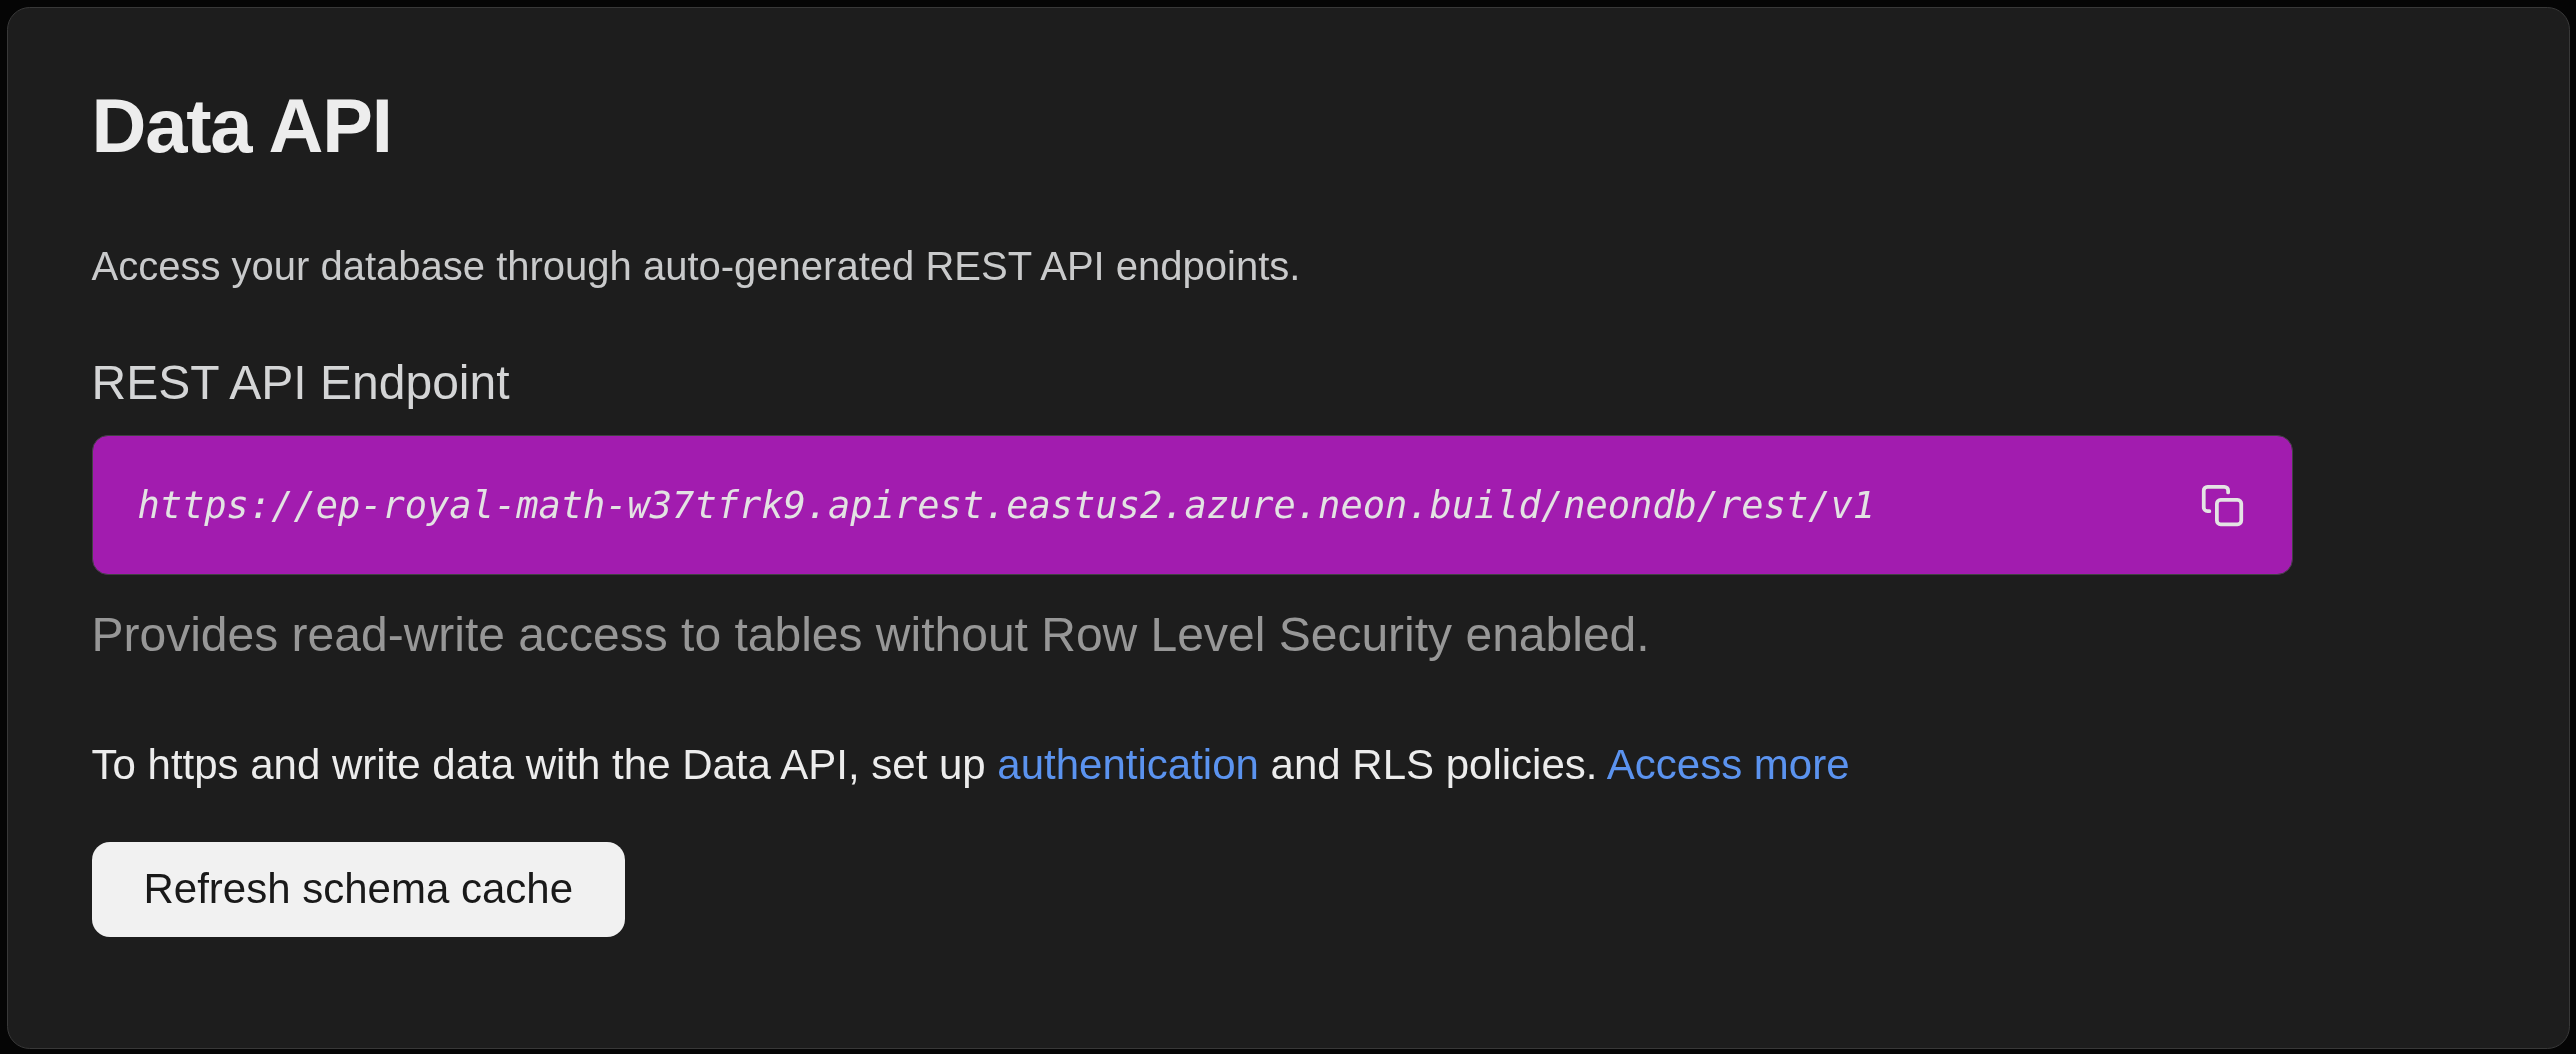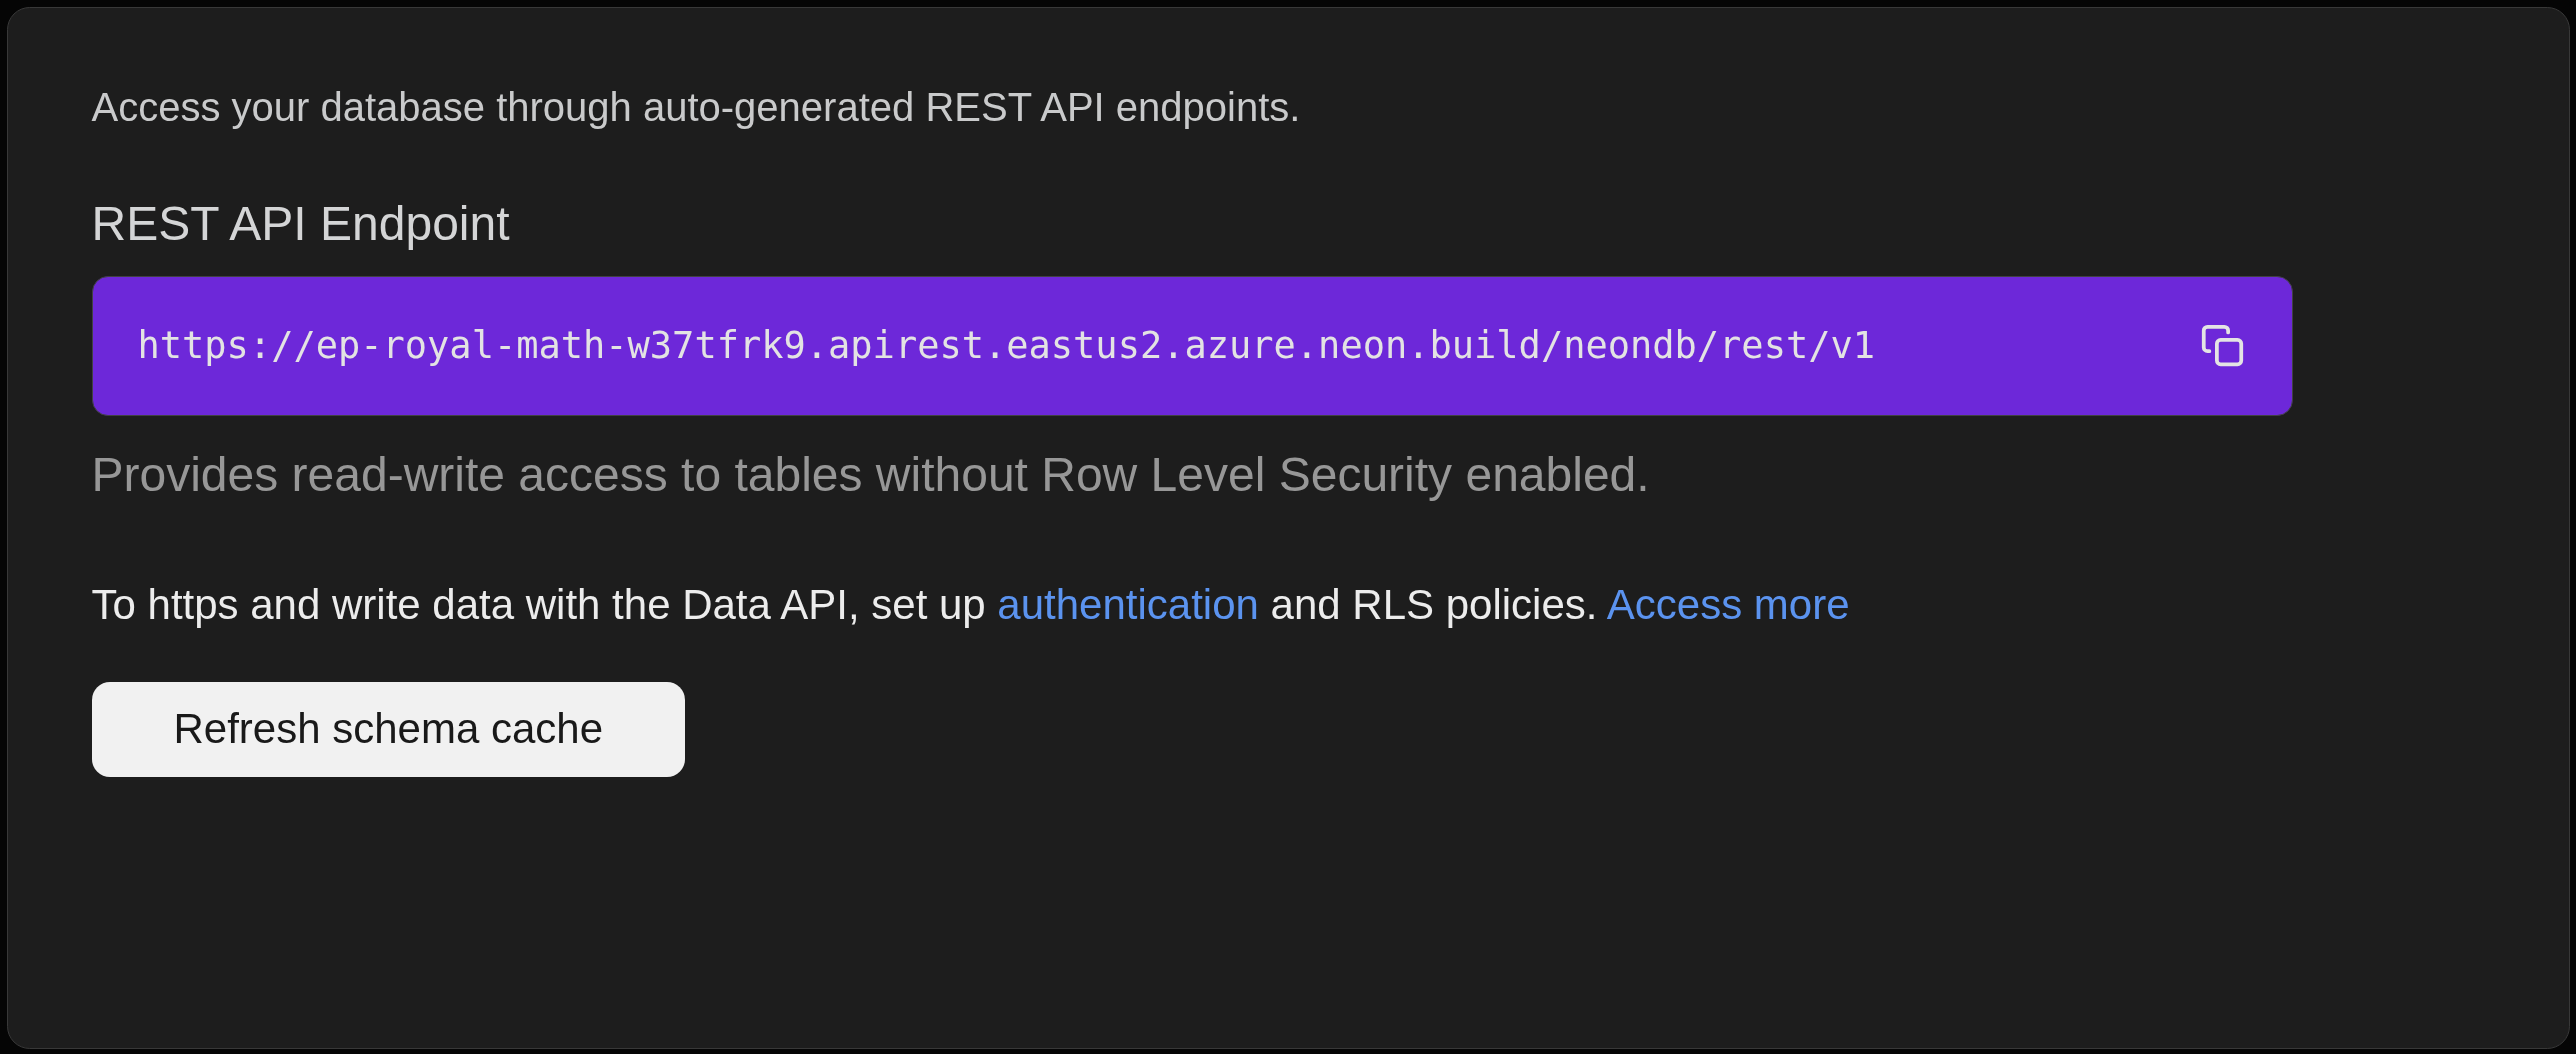--- a/index.html
+++ b/index.html
@@ -45,26 +45,27 @@
     margin: 60px 0 0;
     font-size: 48px;
     line-height: 1.3;
     color: #d4d5d6;
   }
   .endpoint {
     margin-top: 21px;
     width: 2201px;
     height: 140px;
     box-sizing: border-box;
-    background: #6d28d9;
+    background: #a21caf;
     border: 1.6px solid #414143;
     border-radius: 16px;
     display: flex;
     align-items: center;
     padding: 0 47px 0 45px;
+    font-style: italic;
   }
   .endpoint-url {
     flex: 1;
     font-family: "DejaVu Sans Mono", "Liberation Mono", monospace;
     font-size: 37px;
     color: #e3e3e3;
     white-space: nowrap;
     overflow: hidden;
   }
   .copy-btn {
@@ -103,21 +104,21 @@
   .link {
     color: #5b93ef;
     text-decoration: none;
     cursor: pointer;
   }
   .refresh-btn {
     display: inline-flex;
     align-items: center;
     margin-top: 47px;
     height: 95px;
-    padding: 0 82px;
+    padding: 0 52px;
     background: #f1f1f1;
     color: #191919;
     font-size: 42px;
     font-weight: 500;
     font-family: inherit;
     border: none;
     border-radius: 18px;
     cursor: pointer;
     text-align: center;
   }
@@ -126,20 +127,21 @@
     font-size: 36px;
     line-height: 1.35;
     color: #979797;
   }
 </style>
 </head>
 <body>
 
 <div class="panel">
 
+  <h1 class="title">Data API</h1>
 
   <p class="desc">Access your database through auto-generated REST API endpoints.</p>
 
   <div class="field-label">REST API Endpoint</div>
 
   <div class="endpoint">
     <span class="endpoint-url">https://ep-royal-math-w37tfrk9.apirest.eastus2.azure.neon.build/neondb/rest/v1</span>
     <button class="copy-btn" type="button">
       <span style="display:flex;">
         <svg viewBox="0 0 24 24" aria-hidden="true">

